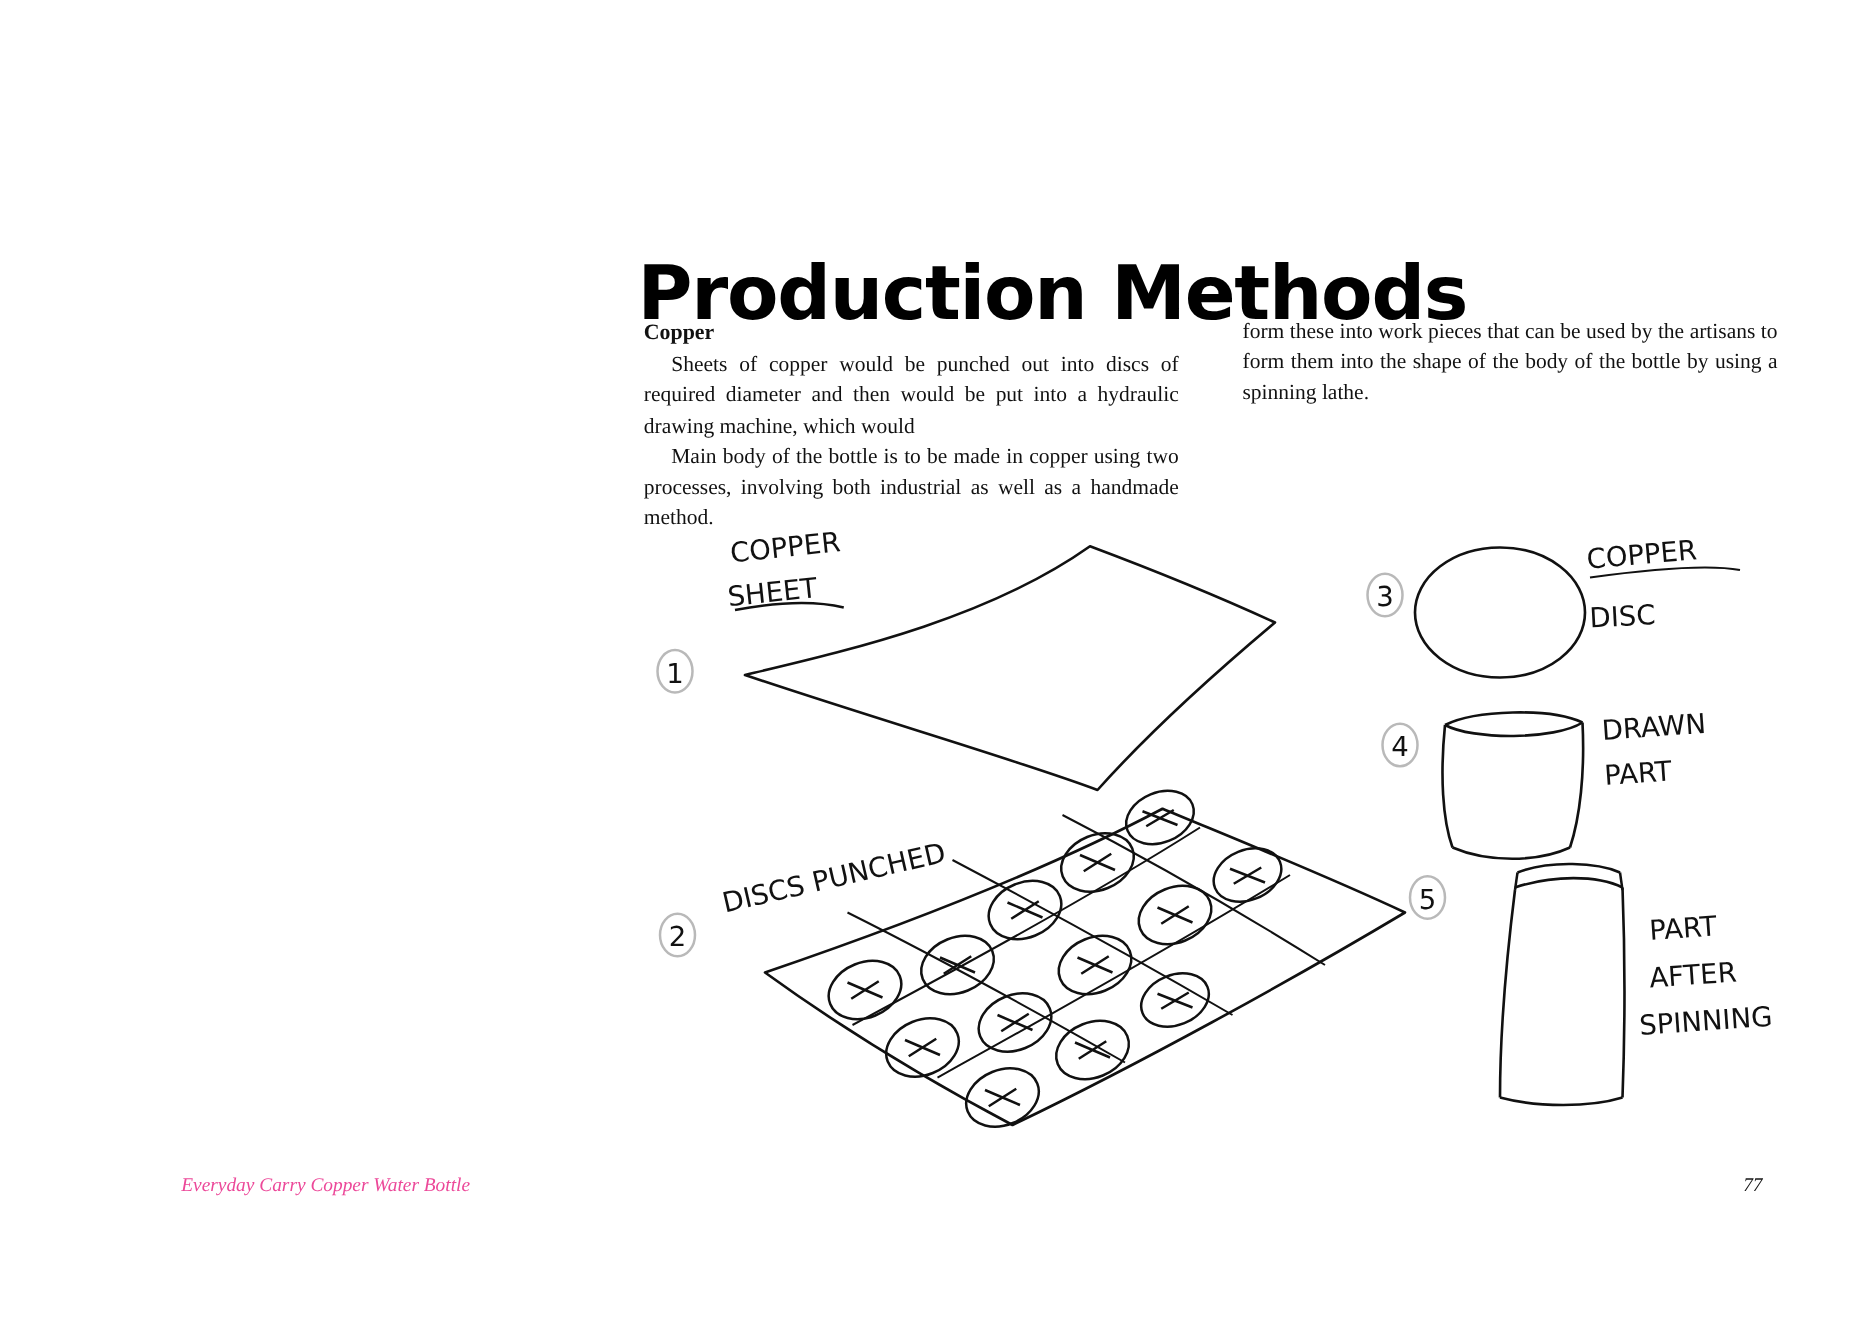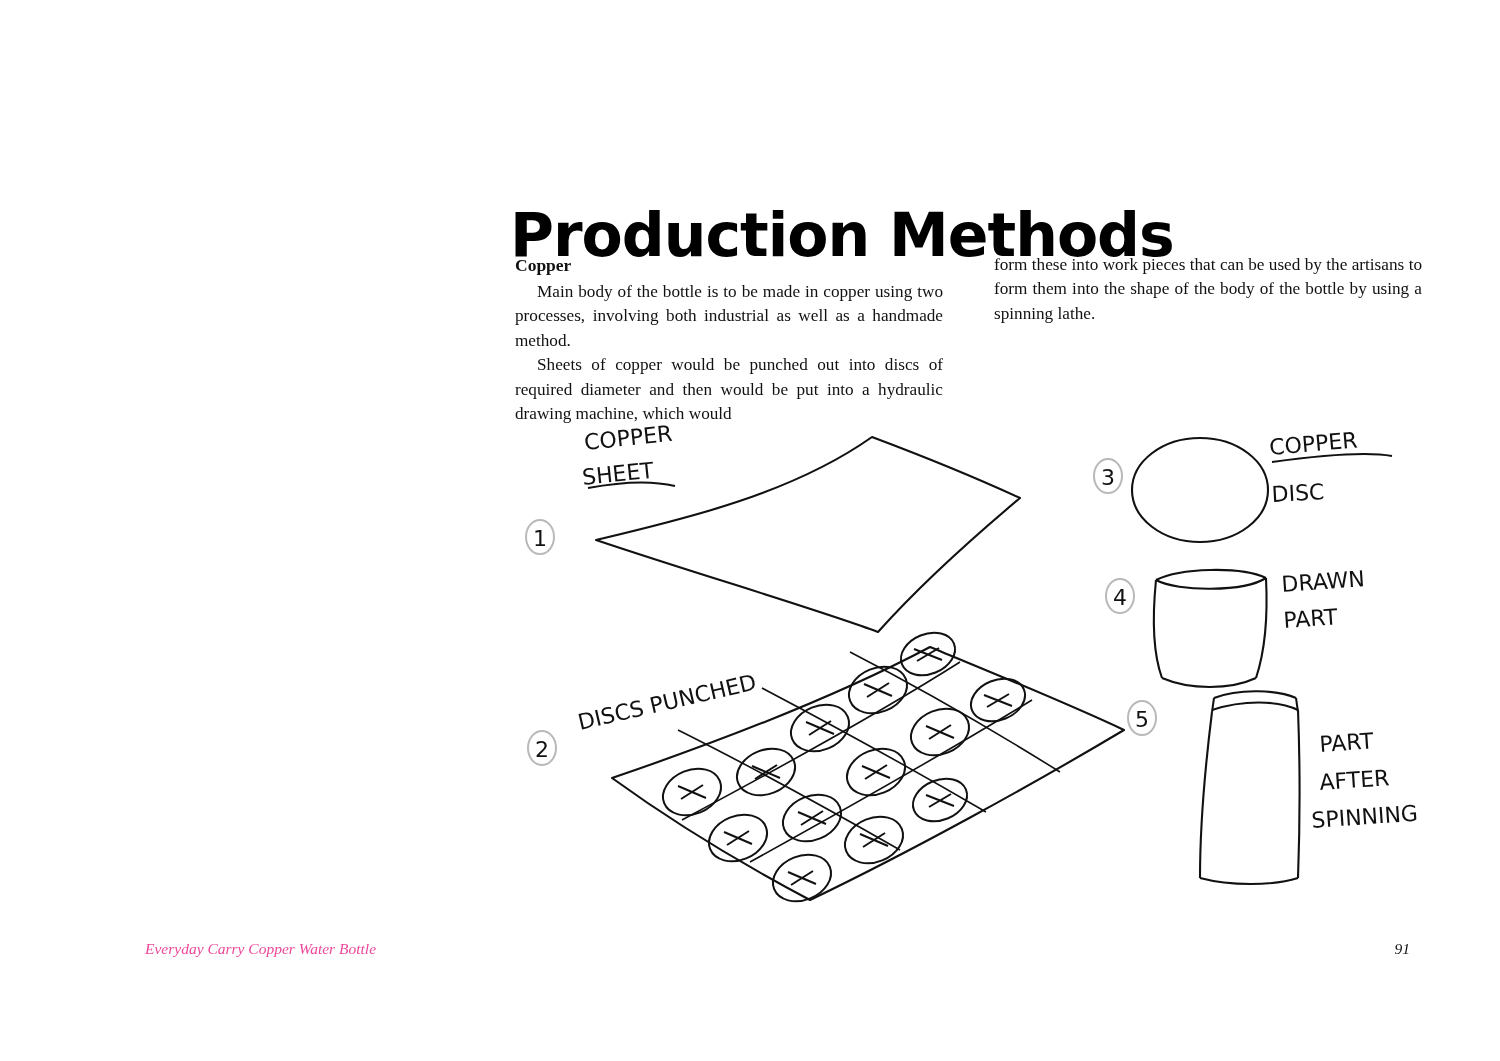--- a/index.html
+++ b/index.html
@@ -99,22 +99,22 @@
 </style>
 </head>
 <body>
 
 <div class="page">
 
   <h1 class="page-title">Production Methods</h1>
 
   <div class="col col-left">
     <div class="sub-head">Copper</div>
+    <p class="para">Sheets of copper would be punched out into discs of required diameter and then would be put into a hydraulic drawing machine, which would</p>
     <p class="para">Main body of the bottle is to be made in copper using two processes, involving both industrial as well as a handmade method.</p>
-    <p class="para">Sheets of copper would be punched out into discs of required diameter and then would be put into a hydraulic drawing machine, which would</p>
   </div>
 
   <div class="col col-right">
     <p class="para">form these into work pieces that can be used by the artisans to form them into the shape of the body of the bottle by using a spinning lathe.</p>
   </div>
 
   <div class="figure">
     <svg width="960" height="530" viewBox="0 0 960 530" fill="none" xmlns="http://www.w3.org/2000/svg">
 
       <g>
@@ -213,15 +213,15 @@
         <text class="hand" x="642" y="327" text-anchor="middle" fill="#b9b9b9" font-size="22">5</text>
       </g>
       <text class="hand" x="820" y="352" transform="rotate(-4 820 352)" font-size="25">PART</text>
       <text class="hand" x="820" y="390" transform="rotate(-4 820 390)" font-size="25">AFTER</text>
       <text class="hand" x="812" y="428" transform="rotate(-4 812 428)" font-size="25">SPINNING</text>
 
     </svg>
   </div>
 
   <div class="footer-left">Everyday Carry Copper Water Bottle</div>
-  <div class="footer-right">91</div>
+  <div class="footer-right">77</div>
 
 </div>
 
 </body></html>

